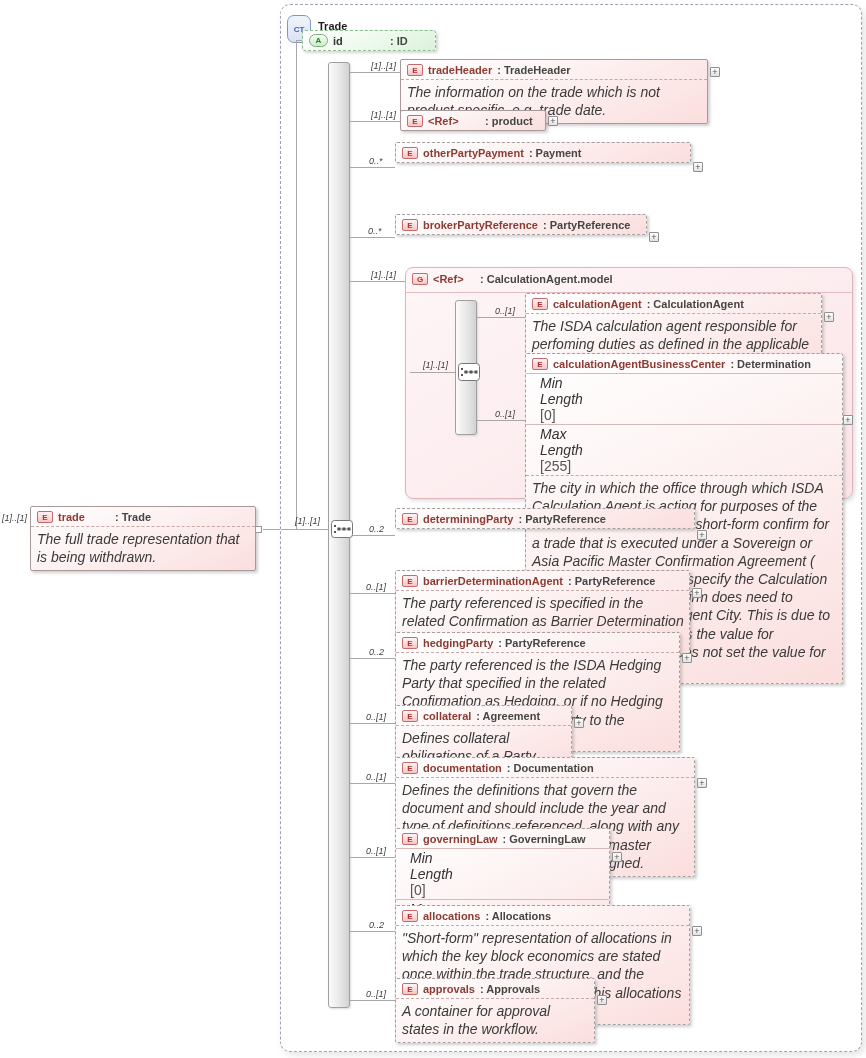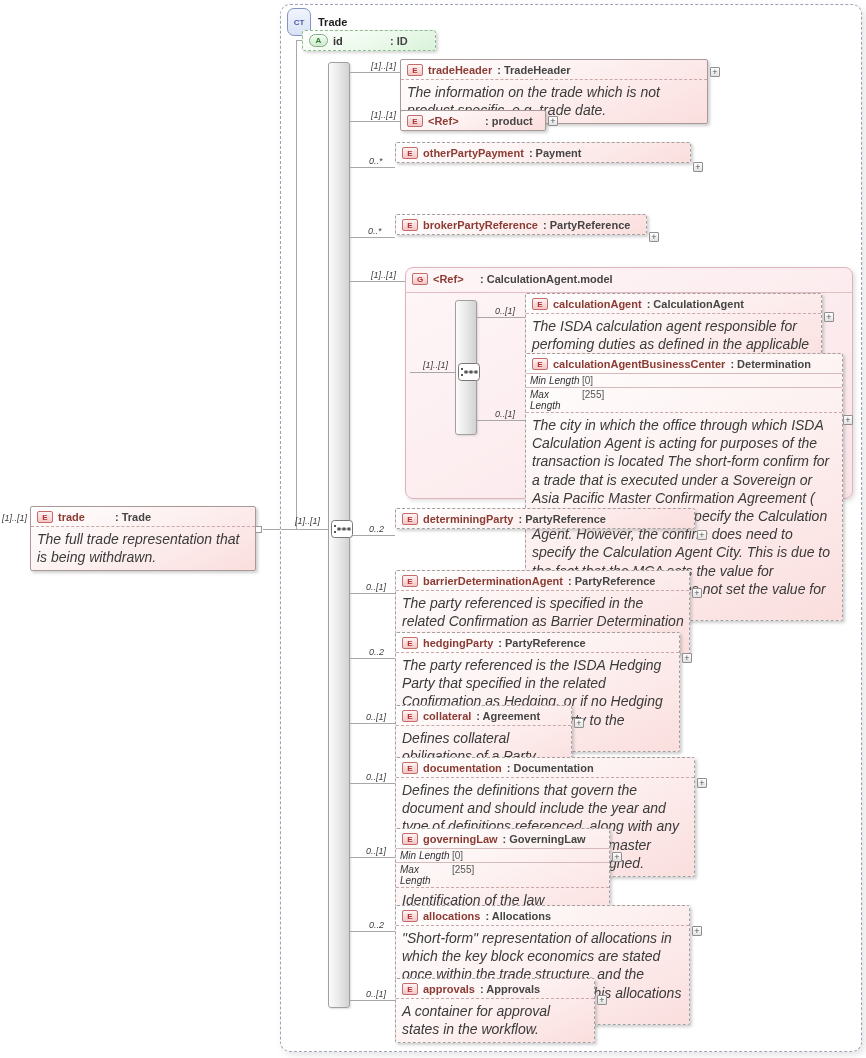--- a/index.html
+++ b/index.html
@@ -14,33 +14,33 @@
   .node { position:absolute; border:1px solid #a99; border-radius:2px;
           background:linear-gradient(155deg,#ffffff 0%,#fdf1f1 45%,var(--element-fill,#fbdede) 100%);
           box-shadow:2px 2px 3px rgba(120,120,120,.35); }
   .node.dashed { border-style:dashed; border-color:#a5a0a0; }
   .node-header { display:flex; align-items:center; gap:5px; padding:4px 6px 3px 6px; }
   .node-name { font-size:11px; font-weight:bold; color:#8c3b33; white-space:nowrap; }
   .node-type { font-size:11px; font-weight:bold; color:#454545; white-space:nowrap; }
   .wide .node-name { min-width:52px; }
   .node-annot { border-top:1px dashed #c9a8a8; padding:3px 4px 4px 6px; font-size:14px;
                 font-style:italic; color:#3a3a3a; line-height:1.3; }
-  .facet-row { display:flex; border-top:1px solid #d6baba; padding:1px 4px; font-size:10px; color:#333; }
+  .facet-row { display:flex; border-top:1px solid #d6baba; padding:1px 14px; font-size:14px; color:#333;flex-direction:column; }
   .facet-label { font-style:italic; width:52px; }
   .facet-value { color:#555; }
 
   .icon-e, .icon-g { flex:0 0 auto; width:16px; height:12px; display:inline-flex; align-items:center;
           justify-content:center; font-size:8px; font-weight:bold; color:var(--element-accent,#b03030);
           background:linear-gradient(#fff4f4,#f3c6c6); border:1px solid #c76a6a; border-radius:2px; }
   .icon-a { flex:0 0 auto; width:19px; height:13px; display:inline-flex; align-items:center; justify-content:center;
           font-size:8px; font-weight:bold; color:var(--attribute-accent,#2e7d2e);
           background:linear-gradient(#f2fff2,#cfe9cf); border:1px solid #7fae7f; border-radius:7px; }
   .icon-ct { width:24px; height:28px; display:inline-flex; align-items:center; justify-content:center;
           font-size:8px; font-weight:bold; color:var(--complex-type-accent,#4a5ca8);
-          background:linear-gradient(#f0f4fd,#d9e2f5); border:1px solid #8494c4; border-radius:7px; }
+          background:linear-gradient(#f0f4fd,#d9e2f5); border:1px solid #8494c4; border-radius:7px;margin-top:7px; }
 
   .plus { position:absolute; width:10px; height:10px; background:linear-gradient(#ffffff,#e2e2e2);
           border:1px solid #8f8f8f; color:#555; font-size:9px; line-height:8px; text-align:center; border-radius:1px; cursor:pointer; }
   .mini-sq { position:absolute; width:7px; height:7px; background:#fff; border:1px solid #999; }
 
   .spine { position:absolute; width:22px; border:1px solid #a0a0a0; border-radius:3px;
            background:linear-gradient(to right,#fbfbfb,#e7e7e7 55%,#d2d2d2);
            box-shadow:1px 1px 2px rgba(140,140,140,.3); }
   .seq-icon { position:absolute; }
 

